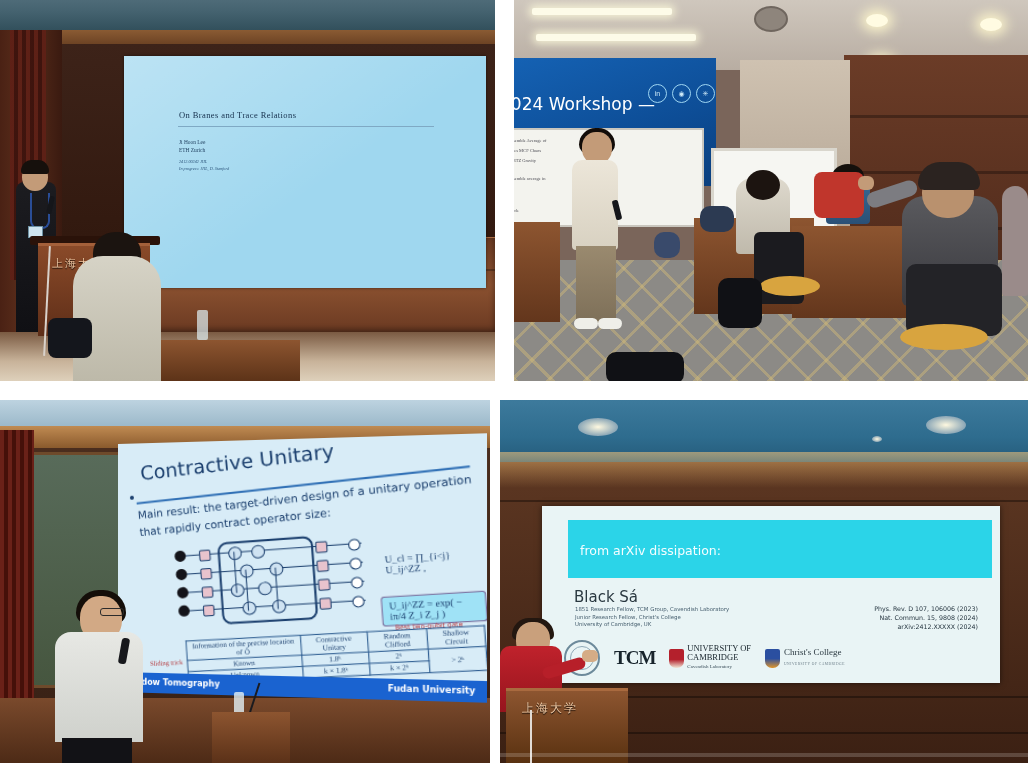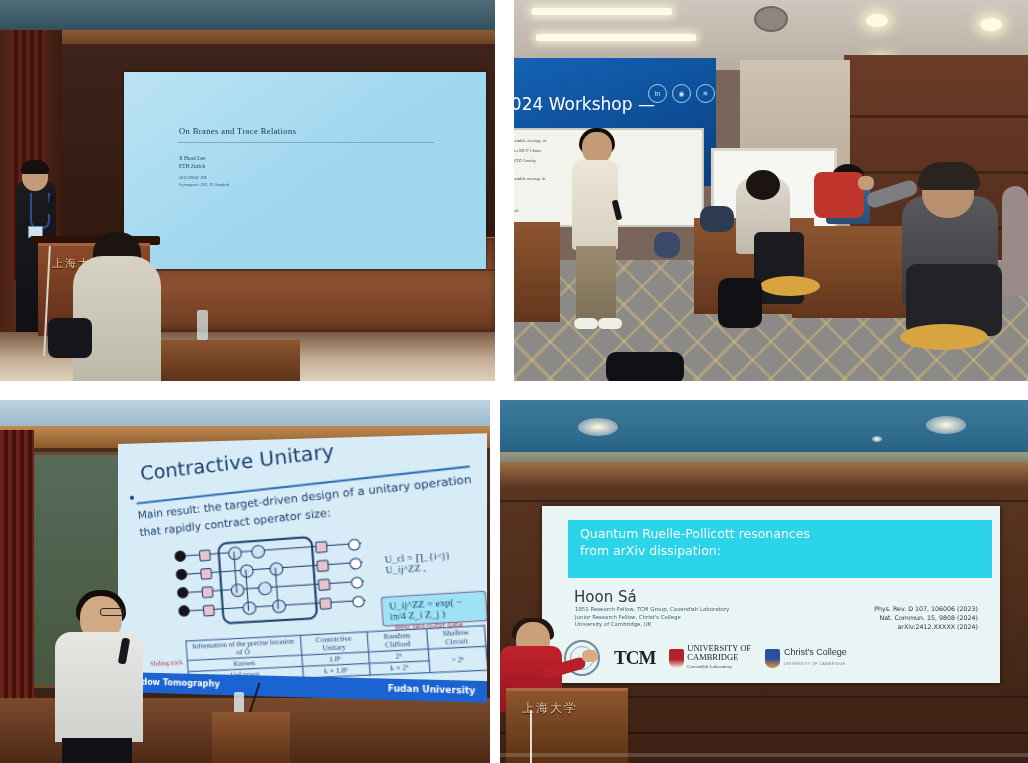--- a/index.html
+++ b/index.html
@@ -19,21 +19,21 @@
   #p1 .curtain{position:absolute;left:10px;top:30px;width:36px;height:250px;
      background:repeating-linear-gradient(90deg,#5e2016 0 4px,#3d130d 4px 8px);opacity:.95;}
   #p1 .bwall{position:absolute;left:62px;top:44px;width:433px;height:193px;
      background:linear-gradient(180deg,#3d2319,#32190f);}
   #p1 .panel{position:absolute;left:62px;top:237px;width:433px;height:95px;
      background:linear-gradient(180deg,#6a3a22,#8b5130 50%,#6b3a22);
      box-shadow:inset 0 1px 0 #a86a42, inset 0 -2px 6px rgba(0,0,0,.45);}
   #p1 .panel:after{content:"";position:absolute;left:0;top:32px;width:100%;height:2px;background:rgba(0,0,0,.28);}
   #p1 .floor{position:absolute;left:0;top:332px;width:100%;height:49px;
      background:linear-gradient(180deg,#7a5a42,#c8b39a 60%,#ded0bb);}
-  #p1 .scr{left:124px;top:72px;width:362px;height:197px;background:#9fd7ef;
+  #p1 .scr{left:124px;top:56px;width:362px;height:232px;background:#9fd7ef;
      box-shadow:0 0 3px rgba(0,0,0,.5);}
   #p1 .scr .sheen{position:absolute;inset:0;background:linear-gradient(145deg,rgba(255,255,255,.30),rgba(255,255,255,0) 55%);}
   #p1 .slide-title{position:absolute;left:55px;top:54px;font-size:8.5px;letter-spacing:.4px;color:#16304d;font-family:"Liberation Serif",serif;}
   #p1 .rule{position:absolute;left:54px;top:70px;width:256px;height:1px;background:#7fa9c4;}
   #p1 .slide-auth{position:absolute;left:55px;top:82px;font-size:5.4px;color:#1d3c5c;font-family:"Liberation Serif",serif;line-height:8px;}
   #p1 .slide-refs{position:absolute;left:55px;top:103px;font-size:4.2px;color:#2d567c;font-family:"Liberation Serif",serif;line-height:6.5px;font-style:italic;}
   #p1 .podium{position:absolute;left:38px;top:243px;width:112px;height:90px;
      background:linear-gradient(180deg,#8a4a29,#5e2e18);border-top:3px solid #a4603a;}
   #p1 .podtop{position:absolute;left:30px;top:236px;width:130px;height:9px;background:#2a1209;border-radius:2px;}
   #p1 .podsign{position:absolute;left:52px;top:256px;font-size:11px;color:#f0c9a4;
@@ -145,21 +145,21 @@
   #p4 .saff{position:absolute;left:33px;top:100px;font-size:5.4px;color:#486070;font-family:"DejaVu Sans",sans-serif;line-height:7.6px;}
   #p4 .srefs{position:absolute;right:22px;top:98px;font-size:6.3px;color:#1f2f3a;font-family:"DejaVu Sans",sans-serif;line-height:9px;text-align:right;}
   #p4 .logos{position:absolute;left:22px;top:136px;height:32px;display:flex;align-items:center;gap:14px;}
   #p4 .seal{width:32px;height:32px;border-radius:50%;border:2px solid #6d8a9b;position:relative;}
   #p4 .seal:after{content:"";position:absolute;inset:4px;border-radius:50%;border:1px solid #8fa9b8;}
   #p4 .tcm{font-family:"Liberation Serif",serif;font-size:19px;color:#17232b;letter-spacing:-1px;font-weight:bold;}
   #p4 .crest{width:15px;height:19px;background:linear-gradient(180deg,#b4202c 55%,#f0e7d6);border-radius:2px 2px 7px 7px;}
   #p4 .crest2{width:15px;height:19px;background:linear-gradient(180deg,#2b4fa0 50%,#e0952a);border-radius:2px 2px 7px 7px;}
   #p4 .uoc{font-family:"Liberation Serif",serif;font-size:8.5px;color:#17232b;line-height:8.5px;}
   #p4 .uoc small{font-size:5px;color:#3a4e5a;}
-  #p4 .chc{font-family:Liberation Sans, sans-serif;font-size:9px;color:#2a3840;line-height:10px;}
+  #p4 .chc{font-family:Liberation Serif, serif;font-size:9px;color:#2a3840;line-height:10px;}
   #p4 .chc small{font-size:3.6px;color:#6b7d88;letter-spacing:.5px;}
   #p4 .pod4{position:absolute;left:6px;top:288px;width:122px;height:75px;background:linear-gradient(180deg,#8d5530,#57300f);border-top:3px solid #a96a3f;}
   #p4 .pod4sign{position:absolute;left:22px;top:300px;font-size:12px;color:#f0c9a4;font-family:"DejaVu Sans",sans-serif;letter-spacing:2px;text-shadow:0 1px 1px #000;}
   #p4 .spk4{position:absolute;left:0;top:246px;width:62px;height:66px;background:linear-gradient(180deg,#c0222c,#96141d);border-radius:10px 10px 0 0;}
   #p4 .spk4-head{position:absolute;left:16px;top:222px;width:34px;height:36px;border-radius:46%;background:#c9a07c;}
   #p4 .spk4-hair{position:absolute;left:12px;top:218px;width:42px;height:22px;border-radius:20px 20px 6px 6px;background:#231710;}
   #p4 .spk4-arm{position:absolute;left:42px;top:262px;width:44px;height:12px;background:#b71f29;border-radius:6px;transform:rotate(-16deg);}
   #p4 .spk4-hand{position:absolute;left:82px;top:250px;width:16px;height:12px;background:#d5ac86;border-radius:5px;}
   #p4 .cable4{position:absolute;left:30px;top:310px;width:2px;height:53px;background:#e2dcd6;}
   #p4 .floorline{position:absolute;left:0;bottom:6px;width:100%;height:4px;background:rgba(255,255,255,.18);}
@@ -372,25 +372,24 @@
     <div class="spot" style="left:426px;top:16px;"></div>
     <div class="spot" style="left:372px;top:36px;width:10px;height:6px;"></div>
     <div class="wallwood"></div>
     <div class="glow"></div>
     <div class="wallline" style="top:100px;"></div>
     <div class="wallline" style="top:296px;"></div>
     <div class="wallline" style="top:332px;"></div>
 
     <div class="screen scr">
       <div class="tband">
-        <span style="top:6px;">Quantum Ruelle-Pollicott resonances</span>
         <span style="top:23px;">from arXiv dissipation:</span>
       </div>
 
-      <div class="sname">Hoon Sá</div>
+      <div class="sname">Black Sá</div>
       <div class="saff">
         <div>1851 Research Fellow, TCM Group, Cavendish Laboratory</div>
         <div>Junior Research Fellow, Christ's College</div>
         <div>University of Cambridge, UK</div>
       </div>
       <div class="srefs">
         <div>Phys. Rev. D 107, 106006 (2023)</div>
         <div>Nat. Commun. 15, 9808 (2024)</div>
         <div>arXiv:2412.XXXXX (2024)</div>
       </div>

